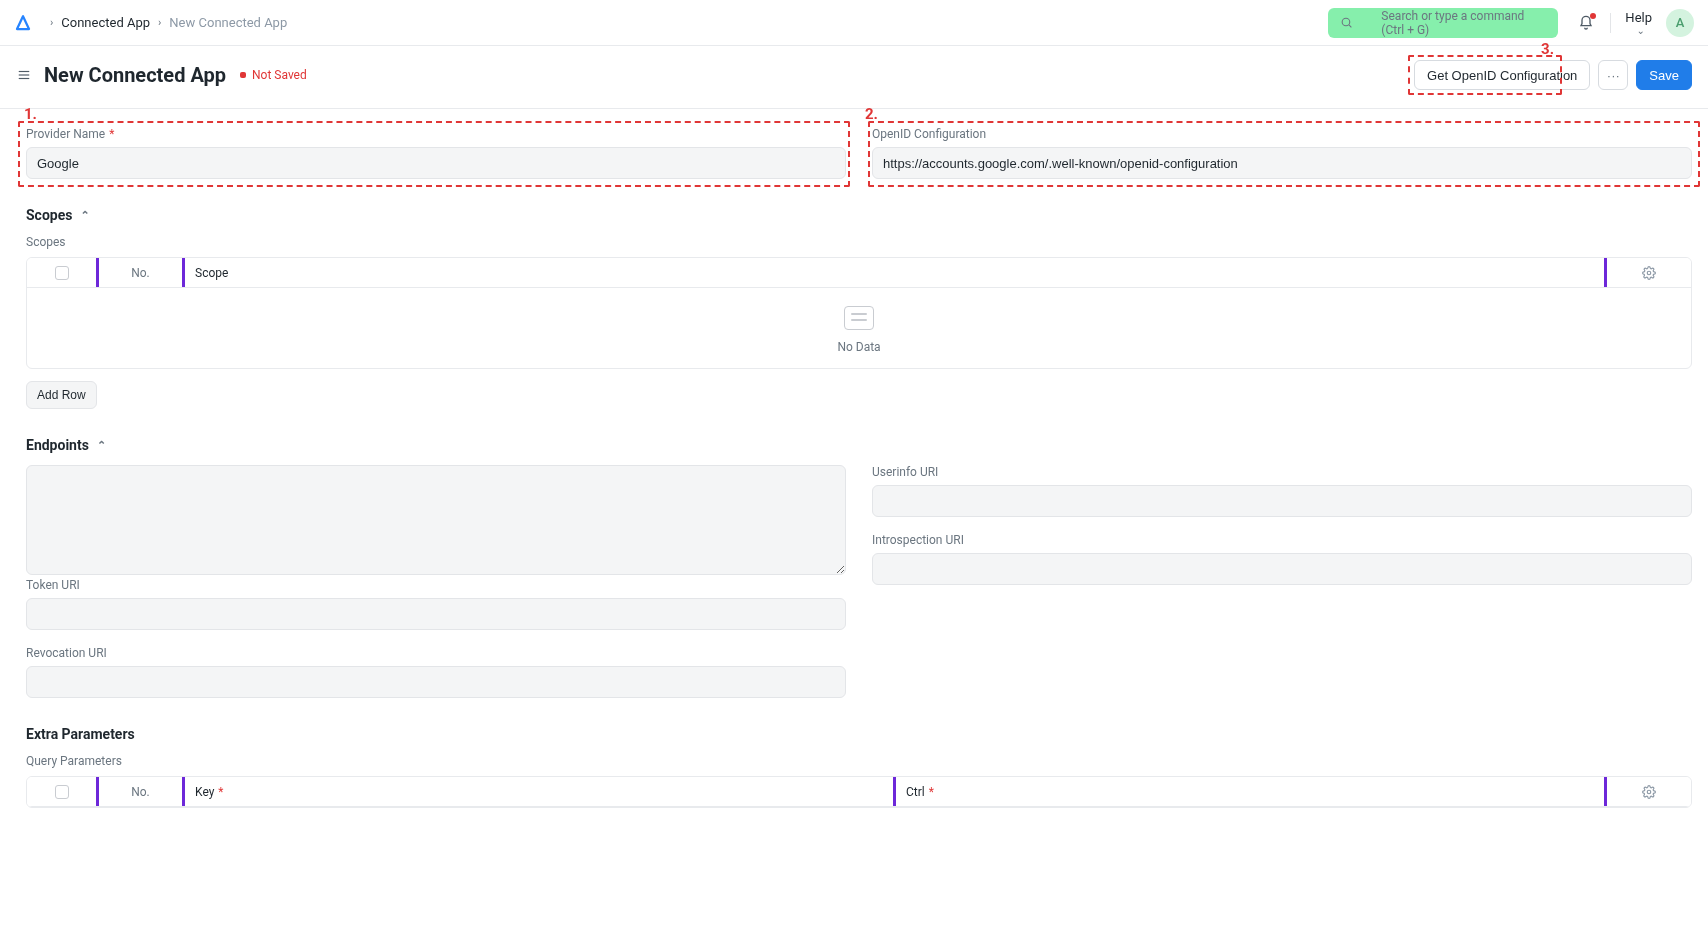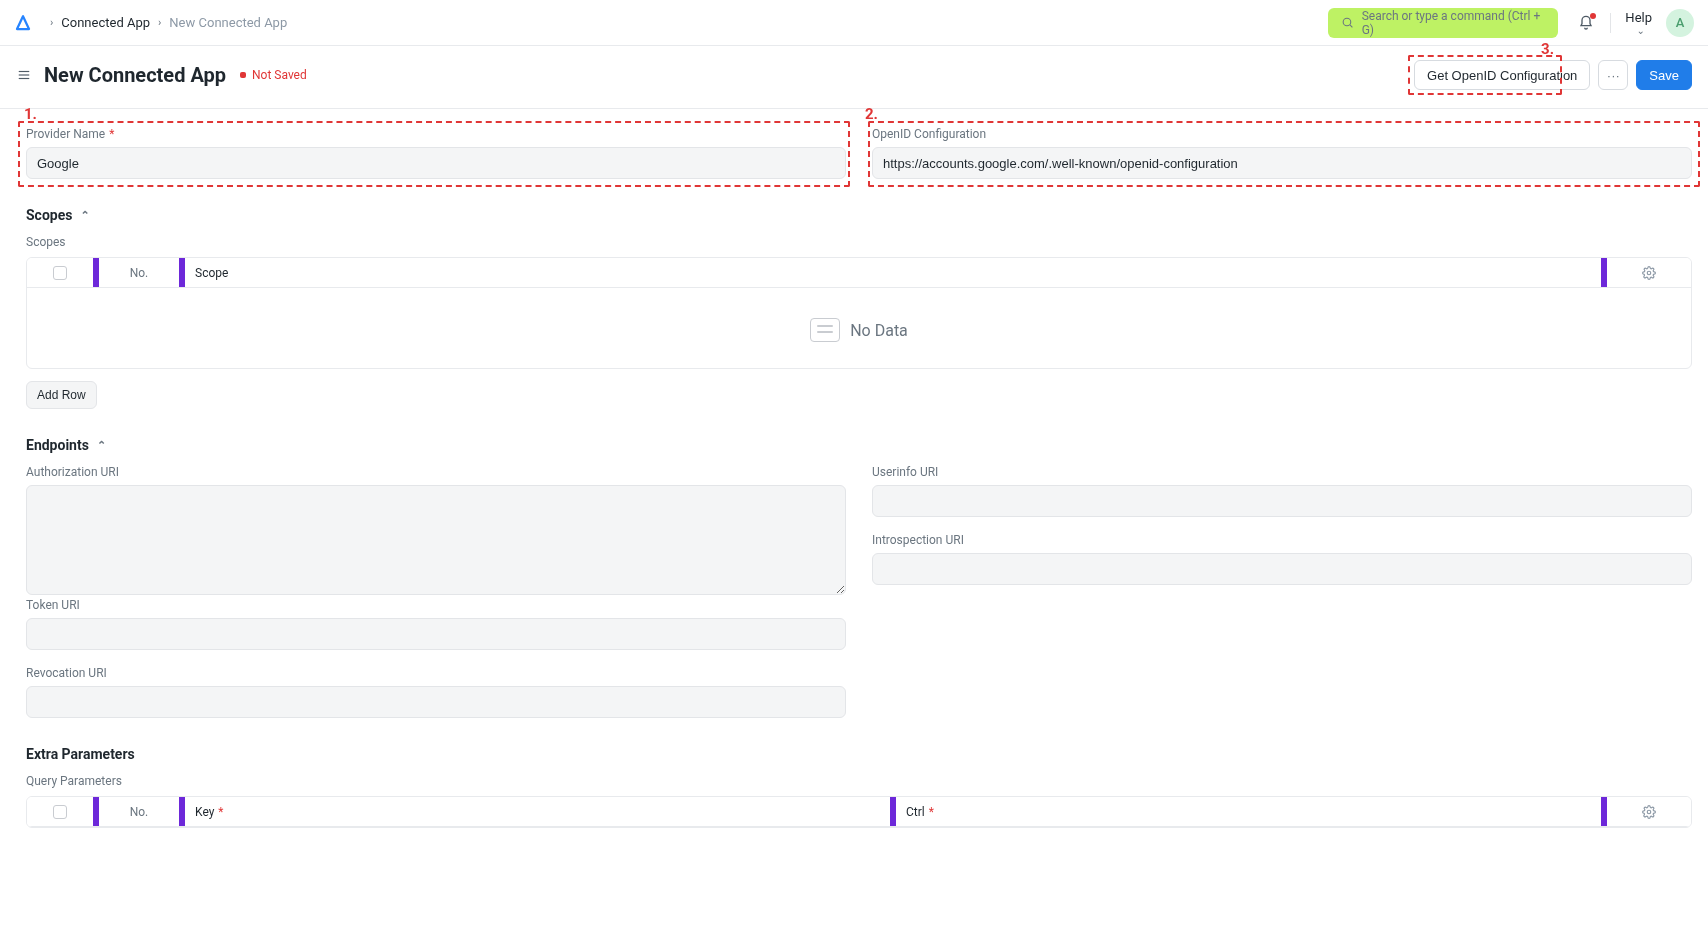--- a/index.html
+++ b/index.html
@@ -27,28 +27,29 @@
   color: #6b7680;
   margin: 0 8px;
   font-size: 11px;
 }
 .crumb-link { color: #1f272e; cursor: pointer; }
 .crumb-current { color: #8d99a6; }
 .topnav-spacer { flex: 1; }
 .searchbar {
   display: flex;
   align-items: center;
-  background: #bef264;
+  background: #86efac;
   border-radius: 6px;
   height: 30px;
   padding: 0 12px;
   width: 230px;
   color: #6b7680;
   font-size: 12px;
   cursor: text;
+  gap: 20px;
 }
 .searchbar .search-icon { margin-right: 8px; width: 14px; height: 14px; display:inline-flex; align-items:center; justify-content:center;}
 .bell-wrap { position: relative; margin-left: 18px; width: 20px; display:flex; justify-content:center;}
 .bell-dot { position:absolute; top:-2px; right:0; width:6px; height:6px; background:#e03636; border-radius:50%; }
 .vdiv { width:1px; height:20px; background:#e3e5e8; margin: 0 14px; }
 .help-link { display:flex; align-items:center; color:#1f272e; cursor:pointer; font-size:13px;flex-direction:column; }
 .help-link .chev-small { margin-left:4px; font-size:10px; color:#6b7680; }
 .avatar {
   width:28px; height:28px; border-radius:50%; background:#d4f3df;
   color:#4a9e6e; display:flex; align-items:center; justify-content:center;
@@ -99,32 +100,32 @@
   display:flex; align-items:center; margin: 28px 0 12px 0;
   font-size:14px; font-weight:700; color:#1f272e;
 }
 .section-head .collapse-chev { margin-left:8px; font-size:11px; color:#6b7680; cursor:pointer;}
 .sub-label { font-size:12px; color:#6b7680; margin-bottom:8px; }
 
 .grid-table {
   border:1px solid #e8eaed; border-radius:6px; overflow:hidden; background:#fff;
 }
 .grid-head { display:flex; background:#fff; border-bottom:1px solid #e8eaed; height:30px; align-items:stretch;}
-.grid-head .cell, .grid-body .cell { border-right:6px solid #6d28d9; display:flex; align-items:center; padding:0 10px; font-size:12px; color:#6b7680;}
+.grid-head .cell, .grid-body .cell { border-right:3px solid #6d28d9; display:flex; align-items:center; padding:0 10px; font-size:12px; color:#6b7680;}
 .grid-head .cell:last-child { border-right:none; }
 .cell.chk { width:72px; justify-content:center;}
 .cell.no  { width:86px; justify-content:center;}
 .cell.gear{ width:84px; justify-content:center; color:#6b7680; border-right:none;}
 .cell.grow{ flex:1; color:#1f272e; }
 .chkbox {
   width:14px; height:14px; border:1px solid #c9ccd1; border-radius:3px; background:#fff;
 }
 .grid-body.empty {
-  min-height:80px; display:flex; flex-direction:row; align-items:center; justify-content:center;
-  padding:18px 0 14px; color:#6b7680; font-size:16px; gap:10px;
+  min-height:80px; display:flex; flex-direction:column; align-items:center; justify-content:center;
+  padding:18px 0 14px; color:#6b7680; font-size:12px; gap:10px;
 }
 .empty-illus {
   width:30px; height:24px; border:1px solid #c9ccd1; border-radius:4px; position:relative;
 }
 .empty-illus::before, .empty-illus::after {
   content:""; position:absolute; left:6px; right:6px; height:2px; background:#c9ccd1; border-radius:1px;
 }
 .empty-illus::before { top:6px; }
 .empty-illus::after  { top:12px; }
 .add-row-btn { margin-top:12px; }
@@ -264,21 +265,20 @@
   <button class="btn small add-row-btn">Add Row</button>
 
   
   <div class="section-head">
     <span>Endpoints</span>
     <span class="collapse-chev">⌃</span>
   </div>
 
   <div class="row endpoints">
     <div class="col">
-      <div class="field-label">Authorization URI</div>
       <textarea class="text-area" style=""></textarea>
 
       <div class="field-label" style="">Token URI</div>
       <input class="text-input" style="">
 
       <div class="field-label" style="margin-top:16px;">Revocation URI</div>
       <input class="text-input" style="">
     </div>
     <div class="col">
       <div class="field-label">Userinfo URI</div>

